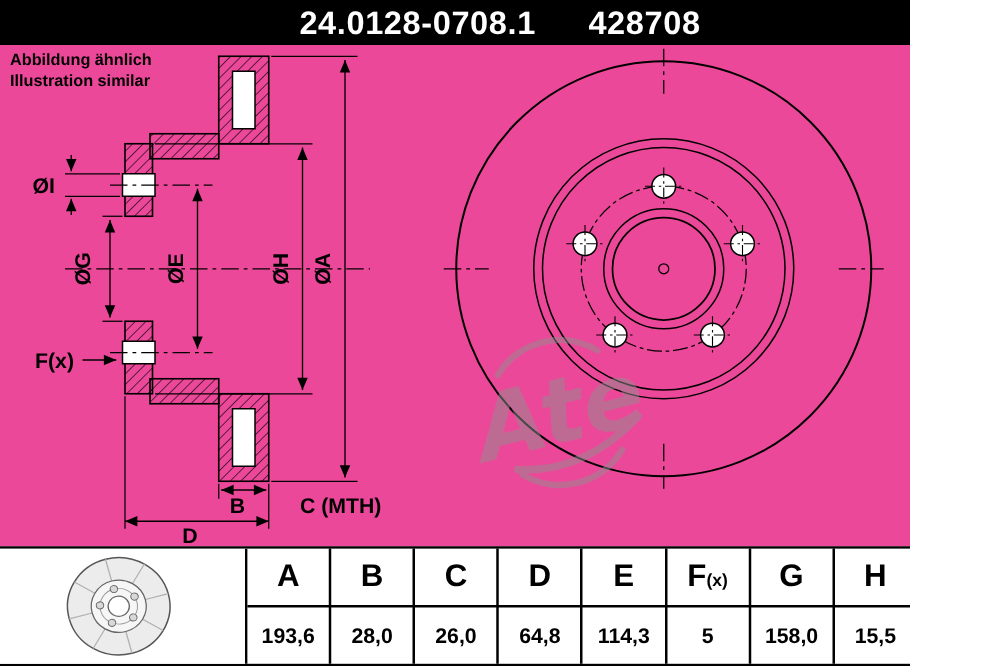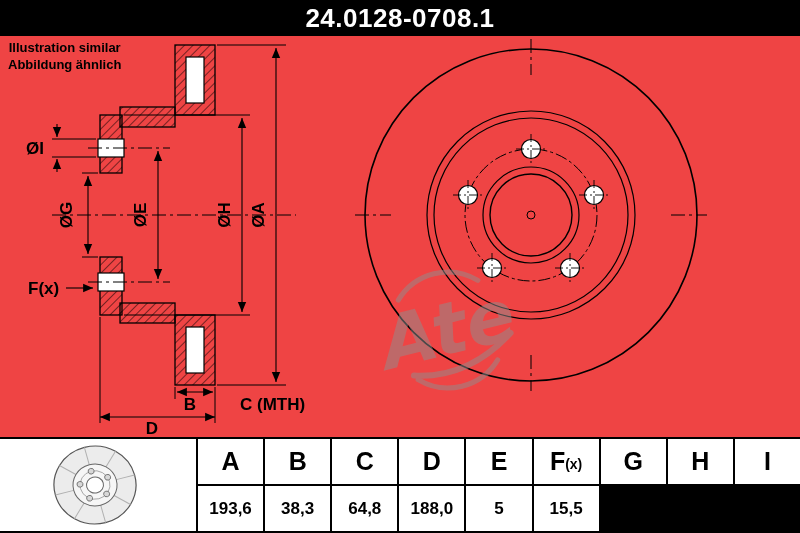--- a/index.html
+++ b/index.html
@@ -1,19 +1,18 @@
 <!DOCTYPE html>
 <html><head>
 <meta charset="utf-8">
 <style>
   html,body { margin:0; padding:0; background:#fff; }
   .stage {
-    position:relative; width:800px; height:533px; background:#ef4444; overflow:hidden;
+    position:relative; width:728px; height:533px; background:#ec4899; overflow:hidden;
     font-family:"Liberation Sans", sans-serif;
-    text-align:center;
   }
   
   .topbar {
     position:absolute; top:0; left:0; width:800px; height:36px; background:#000;
     display:flex; align-items:center; justify-content:center; gap:42px; z-index:3;
   }
   .topbar .pn {
     color:#fff; font-size:26px; font-weight:bold; letter-spacing:0.5px; line-height:36px;
   }
   
@@ -47,25 +46,26 @@
   .cell.head .sub { font-size:14px; font-weight:bold; margin-top:4px; }
   .cell.val  { font-size:17px; font-weight:bold; }
 </style>
 </head>
 <body>
 
 <div class="stage">
 
   <header class="topbar">
     <span class="pn">24.0128-0708.1</span>
+    <span class="pn">428708</span>
   </header>
 
   <div class="disclaimer">
+    <div>Abbildung ähnlich</div>
     <div>Illustration similar</div>
-    <div>Abbildung ähnlich</div>
   </div>
 
   <svg class="drawing" viewBox="0 0 800 437">
     <defs>
       <pattern id="hatch" patternUnits="userSpaceOnUse" width="6" height="6" patternTransform="rotate(45)">
         <line x1="0" y1="0" x2="0" y2="6" stroke="#000" stroke-width="1"></line>
       </pattern>
       <marker id="arr" viewBox="0 0 10 10" refX="9.5" refY="5" markerWidth="10" markerHeight="10" orient="auto-start-reverse">
         <path d="M0.5,1.2 L9.5,5 L0.5,8.8 Z" fill="#000"></path>
       </marker>
@@ -235,21 +235,23 @@
         </div>
       <div class="cell head">
           <span>H</span>
           <span class="sub"></span>
         </div>
       <div class="cell head">
           <span>I</span>
           <span class="sub"></span>
         </div>
       <div class="cell val">193,6</div>
-      <div class="cell val">38,3</div>
+      <div class="cell val">28,0</div>
+      <div class="cell val">26,0</div>
       <div class="cell val">64,8</div>
-      <div class="cell val">188,0</div>
+      <div class="cell val">114,3</div>
       <div class="cell val">5</div>
+      <div class="cell val">158,0</div>
       <div class="cell val">15,5</div>
     </div>
   </div>
 
 </div>
 
 </body></html>

